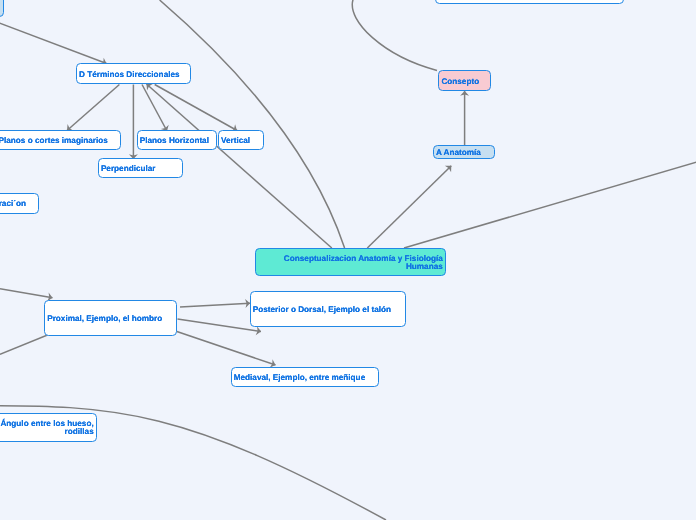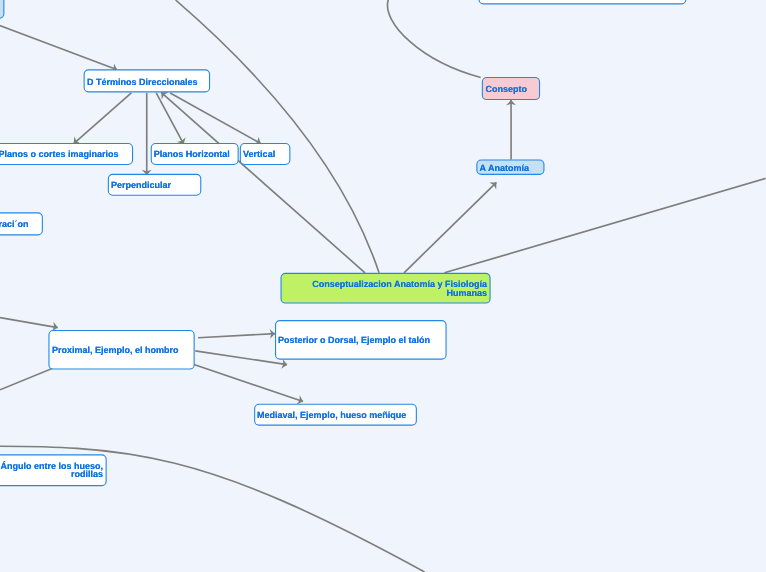--- a/index.html
+++ b/index.html
@@ -8,21 +8,21 @@
        -webkit-font-smoothing:antialiased;text-rendering:geometricPrecision;}
   #canvas{position:relative;width:696px;height:520px;overflow:hidden;background:#f0f4fc;}
   #edges{position:absolute;left:0;top:0;width:696px;height:520px;pointer-events:none;}
   .node{position:absolute;box-sizing:border-box;border:1.6px solid #2288e5;
         border-radius:4.5px;background:#ffffff;color:#1274e3;
         font-weight:bold;font-size:8.2px;text-shadow:0 0 0.35px currentColor;
         display:flex;align-items:center;z-index:2;}
   .node .lbl{display:block;padding:0 2px;line-height:8px;white-space:nowrap;position:relative;top:1px;
              transform:translateZ(0);text-align:right;}
   .node.wrap .lbl{white-space:normal;}
-  .green{background:#bef264;}
+  .green{background:#5eead4;}
   .pink{background:#f8cbd2;}
   .blue{background:#c6dff1;}
 </style>
 </head>
 <body>
 
 <div id="canvas">
 
   <svg id="edges" width="696" height="520" viewBox="0 0 696 520">
     <defs>
@@ -98,20 +98,20 @@
   <div class="node" style="left:44.2px;top:300.3px;width:132.6px;height:36px;">
     <span class="lbl">Proximal, Ejemplo, el hombro</span>
   </div>
 
   <div class="node" style="left:249.7px;top:290.7px;width:156.5px;height:36px;">
     <span class="lbl">Posterior o Dorsal, Ejemplo el talón</span>
   </div>
 
 
   <div class="node" style="left:230.7px;top:367.2px;width:147.9px;height:20px;">
-    <span class="lbl">Mediaval, Ejemplo, hueso meñique</span>
+    <span class="lbl">Mediaval, Ejemplo, entre meñique</span>
   </div>
 
   <div class="node wrap" style="left:-19.1px;top:413px;width:115.8px;height:28.6px;">
     <span class="lbl">Ángulo entre los hueso, rodillas</span>
   </div>
 
 </div>
 
 </body></html>

